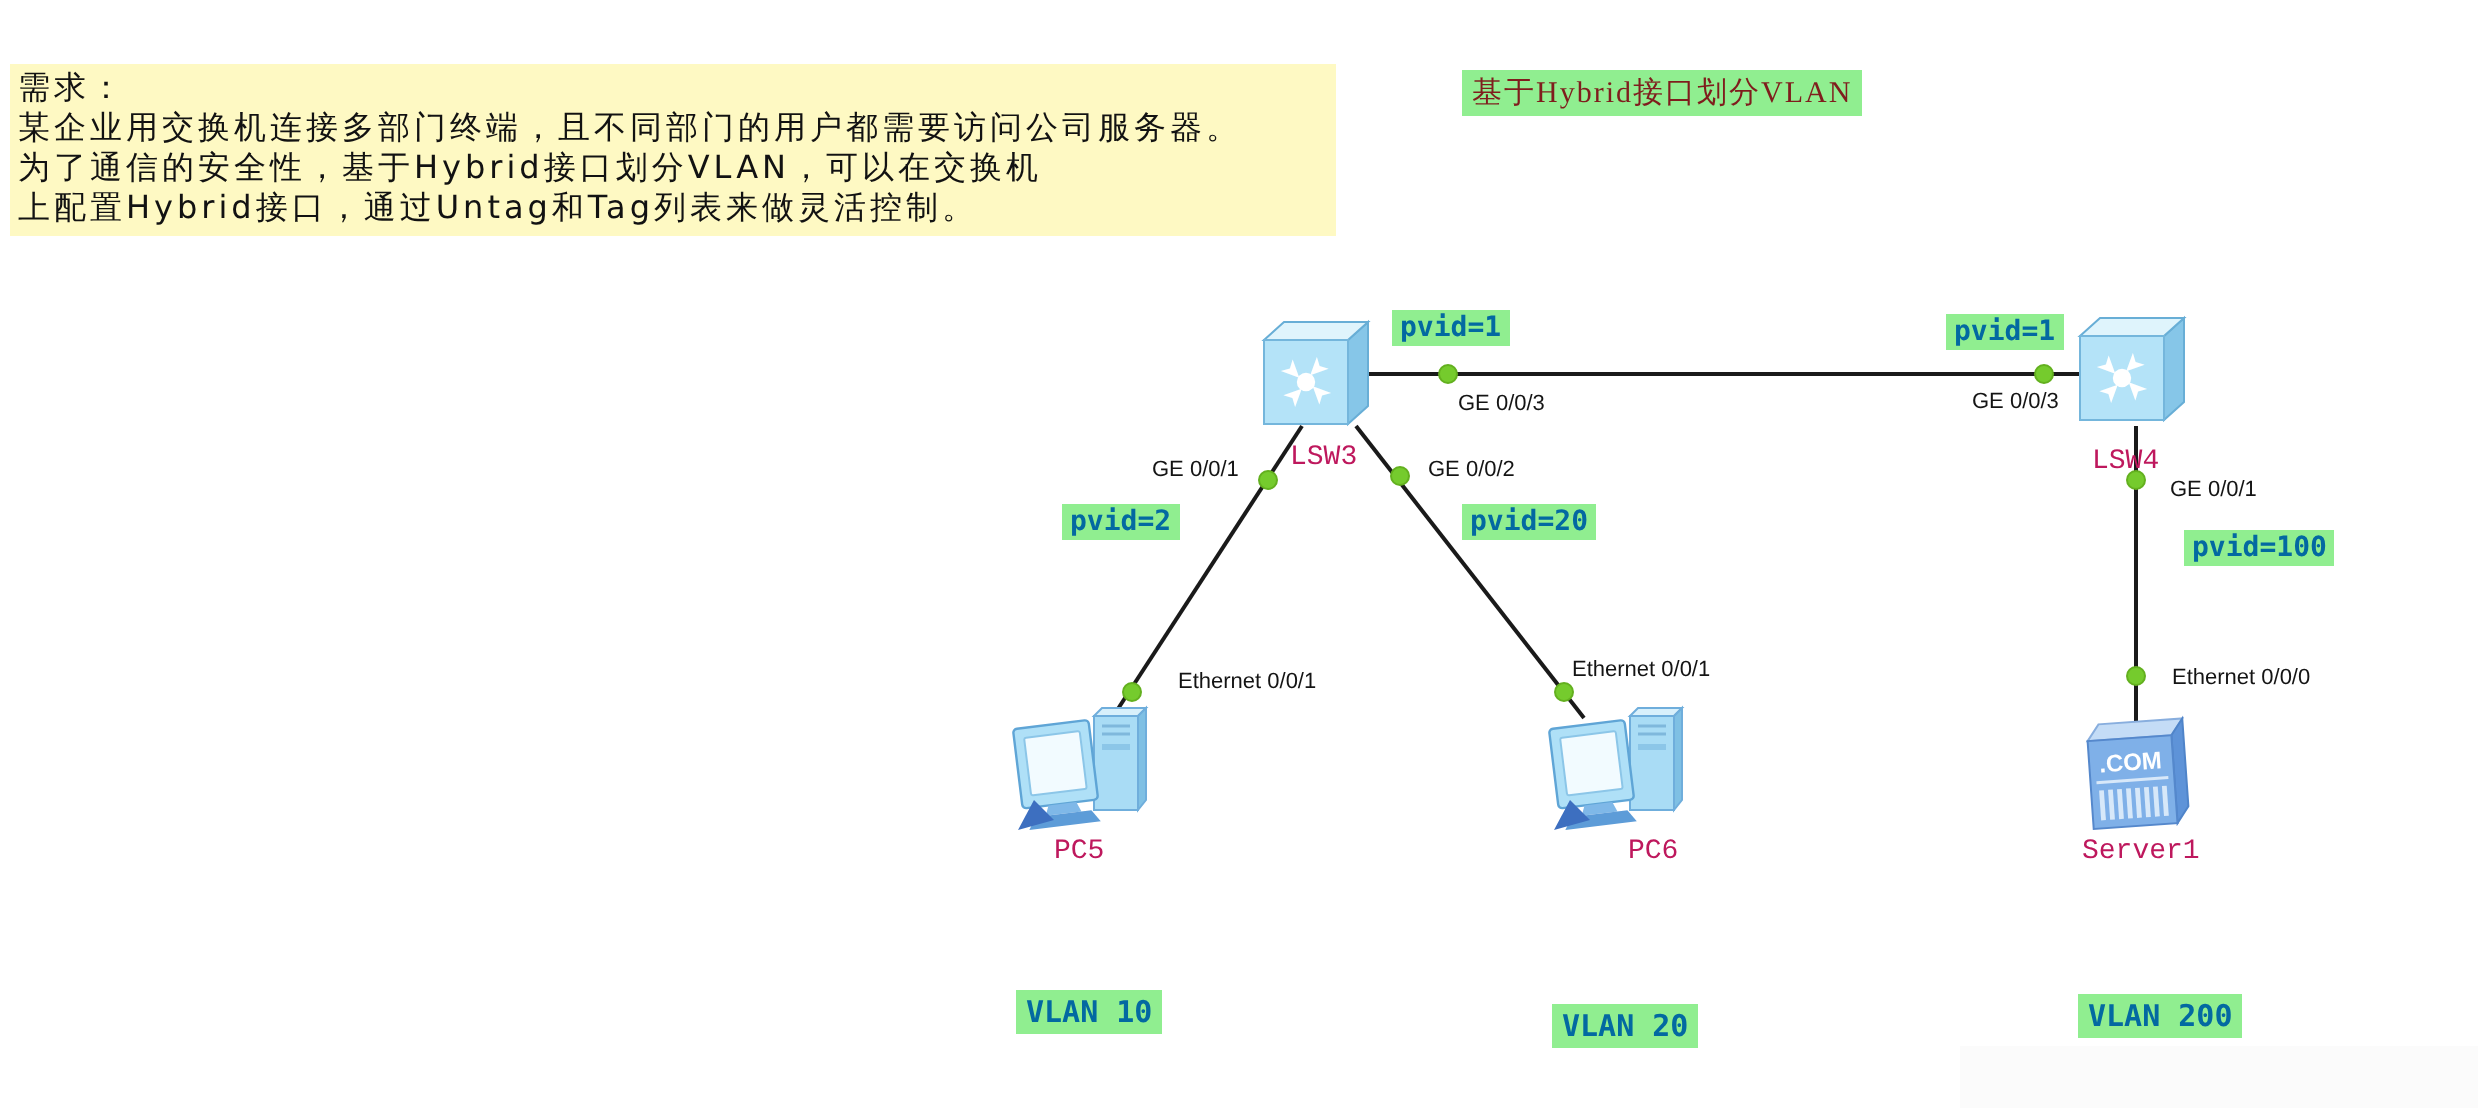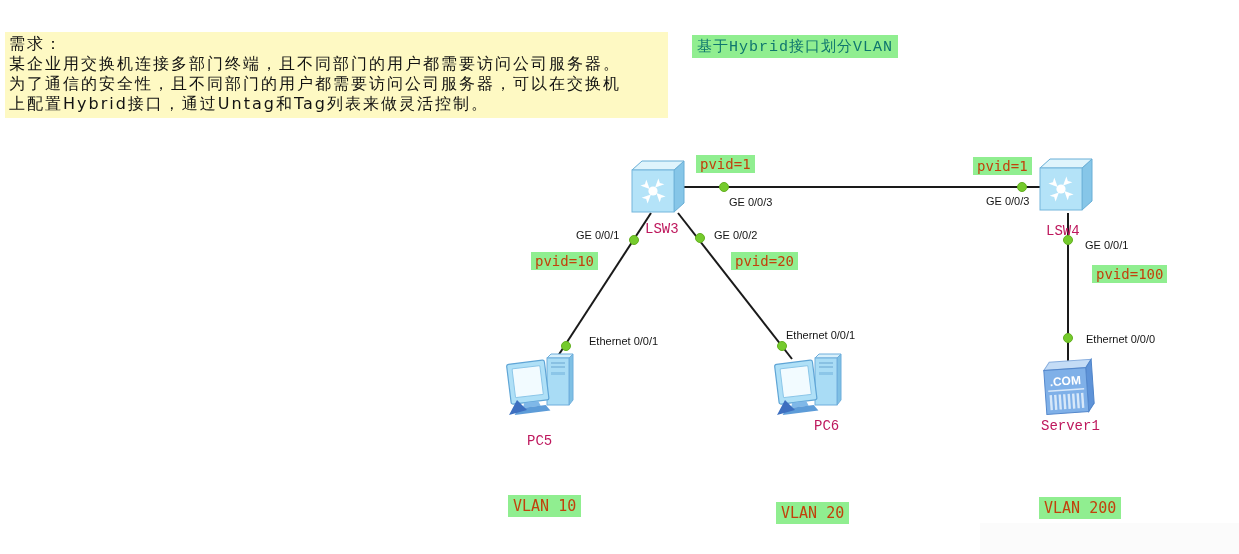--- a/index.html
+++ b/index.html
@@ -10,30 +10,30 @@
   .abs{position:absolute;}
   
   .note-block{
     left:5px;top:32px;width:655px;
     background:#fef9c3;color:#121212;
     font-family:"DejaVu Sans",sans-serif;
     font-size:16px;line-height:20px;letter-spacing:2px;
     padding:2px 4px 4px 4px;
   }
   .title-block{
-    left:692px;top:35px;
-    background:#90ee90;color:#0f766e;
-    font-family:Liberation Mono, monospace;
+    left:731px;top:35px;
+    background:#90ee90;color:#7f1d1d;
+    font-family:Liberation Serif, serif;
     font-size:15px;letter-spacing:1px;
     padding:2px 5px;white-space:nowrap;
   }
   .pvid-label,.vlan-label{
-    background:#90ee90;color:#c2410c;
+    background:#90ee90;color:#0369a1;
     font-family:"DejaVu Sans Mono",monospace;
-    font-weight:normal;white-space:nowrap;
+    font-weight:bold;white-space:nowrap;
   }
   .pvid-label{font-size:14px;padding:1px 4px;}
   .vlan-label{font-size:15px;padding:2px 5px;margin-top:48px;}
   .port-label{
     font-size:11px;color:#141414;white-space:nowrap;
     font-family:"Liberation Sans",sans-serif;
   }
   .name-label{
     font-size:14px;color:#be185d;white-space:nowrap;
     font-family:Liberation Mono, monospace;
@@ -43,21 +43,21 @@
   .gray-strip{left:980px;top:523px;width:259px;height:31px;background:#fbfbfb;}
 </style>
 </head>
 <body>
 
 <div id="stage">
 
   <div class="abs note-block">
     <div>需求：</div>
     <div>某企业用交换机连接多部门终端，且不同部门的用户都需要访问公司服务器。</div>
-    <div>为了通信的安全性，且不同部门的用户都需要访问公司服务器，可以在交换机</div>
+    <div>为了通信的安全性，基于Hybrid接口划分VLAN，可以在交换机</div>
     <div>上配置Hybrid接口，通过Untag和Tag列表来做灵活控制。</div>
   </div>
 
   <div class="abs title-block">基于Hybrid接口划分VLAN</div>
 
   <svg id="links-layer">
     <line x1="680" y1="187" x2="1043" y2="187" stroke="#1a1a1a" stroke-width="2"></line>
     <line x1="651" y1="213" x2="556" y2="359" stroke="#1a1a1a" stroke-width="2"></line>
     <line x1="678" y1="213" x2="792" y2="359" stroke="#1a1a1a" stroke-width="2"></line>
     <line x1="1068" y1="213" x2="1068" y2="362" stroke="#1a1a1a" stroke-width="2"></line>
@@ -152,36 +152,36 @@
           <rect x="32.5" y="37" width="2.4" height="15"></rect>
           <rect x="37" y="37" width="2.4" height="15"></rect>
           <rect x="41.5" y="37" width="2.4" height="15"></rect>
         </g>
       </g>
     </svg>
   </div>
 
   <div class="abs name-label" style="left:645px;top:221px">LSW3</div>
   <div class="abs name-label" style="left:1046px;top:223px">LSW4</div>
-  <div class="abs name-label" style="left:527px;top:433px">PC5</div>
+  <div class="abs name-label" style="left:527px;top:418px">PC5</div>
   <div class="abs name-label" style="left:814px;top:418px">PC6</div>
   <div class="abs name-label" style="left:1041px;top:418px">Server1</div>
 
   <div class="abs port-label" style="left:729px;top:196px">GE 0/0/3</div>
   <div class="abs port-label" style="left:986px;top:195px">GE 0/0/3</div>
   <div class="abs port-label" style="left:576px;top:229px">GE 0/0/1</div>
   <div class="abs port-label" style="left:714px;top:229px">GE 0/0/2</div>
   <div class="abs port-label" style="left:1085px;top:239px">GE 0/0/1</div>
   <div class="abs port-label" style="left:589px;top:335px">Ethernet 0/0/1</div>
   <div class="abs port-label" style="left:786px;top:329px">Ethernet 0/0/1</div>
   <div class="abs port-label" style="left:1086px;top:333px">Ethernet 0/0/0</div>
 
   <div class="abs pvid-label" style="left:696px;top:155px">pvid=1</div>
   <div class="abs pvid-label" style="left:973px;top:157px">pvid=1</div>
-  <div class="abs pvid-label" style="left:531px;top:252px">pvid=10</div>
+  <div class="abs pvid-label" style="left:531px;top:252px">pvid=2</div>
   <div class="abs pvid-label" style="left:731px;top:252px">pvid=20</div>
   <div class="abs pvid-label" style="left:1092px;top:265px">pvid=100</div>
 
   <div class="abs vlan-label" style="left:508px;top:447px">VLAN 10</div>
   <div class="abs vlan-label" style="left:776px;top:454px">VLAN 20</div>
   <div class="abs vlan-label" style="left:1039px;top:449px">VLAN 200</div>
 
   <div class="abs gray-strip"></div>
 
 </div>

